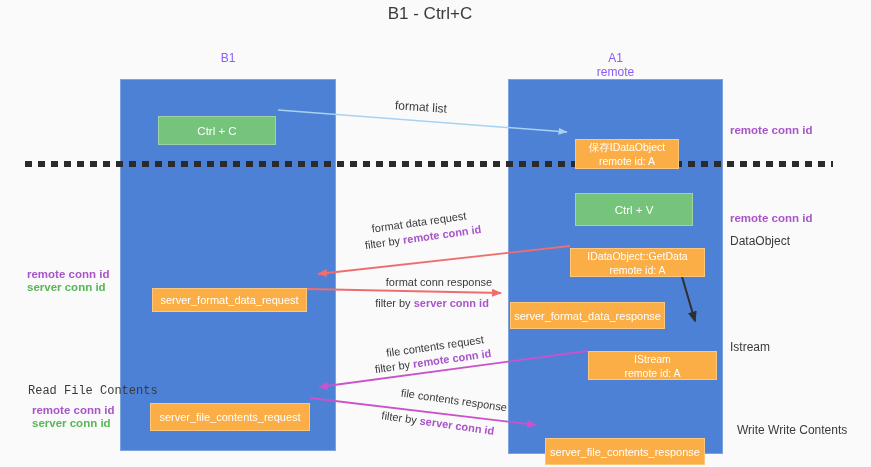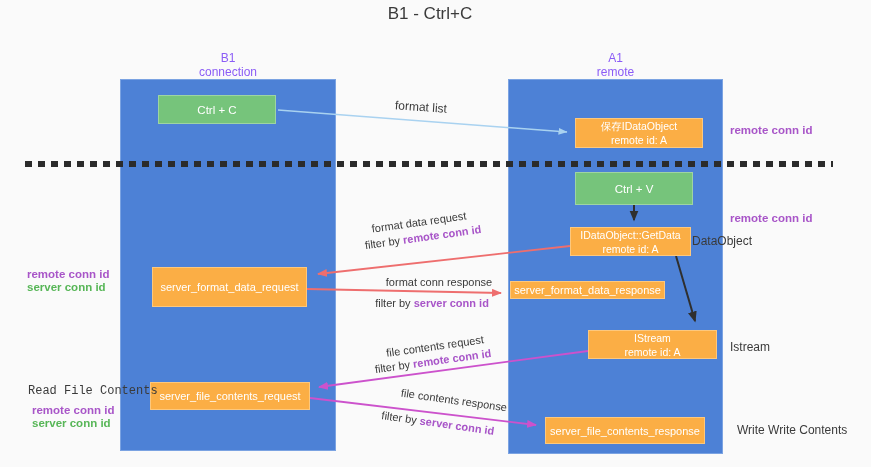--- a/index.html
+++ b/index.html
@@ -7,21 +7,21 @@
          font-family:"Liberation Sans",sans-serif;overflow:hidden;}
   .abs{position:absolute;}
   .title{left:265px;top:4px;width:330px;text-align:center;font-size:17px;
          line-height:19px;color:#3a3a3a;z-index:5;}
   .lane-header{top:31px;text-align:center;font-size:12px;line-height:14px;color:#8b5cf6;z-index:5;margin-top:20px;}
   .lane{background:#4d81d6;border:1px solid #7ba3e2;box-sizing:border-box;z-index:1;}
   .dashline{left:25px;top:161px;width:808px;height:6px;z-index:2;
             background:repeating-linear-gradient(90deg,#2b2b2b 0 7px,transparent 7px 13px);}
   .arrows{left:0;top:0;z-index:3;pointer-events:none;}
   .node{box-sizing:border-box;display:flex;flex-direction:column;align-items:center;
-        justify-content:center;text-align:center;color:#fff;z-index:4;}
+        justify-content:center;text-align:center;color:#fff;z-index:4;margin-top:21px;}
   .orange{background:#fbae45;border:1px solid #fdc87d;}
   .green{background:#76c47b;border:1px solid #9ed4a2;font-size:11.5px;}
   .one-line{font-size:11px;white-space:nowrap;}
   .two-line{font-size:10.5px;line-height:14px;}
   .lbl{z-index:5;font-size:11.5px;line-height:13px;white-space:nowrap;}
   .ink{color:#3a3a3a;}
   .purple{color:#a855c8;font-weight:bold;}
   .greenlbl{color:#57b657;font-weight:bold;}
   .alabel{z-index:5;font-size:11px;color:#3a3a3a;text-align:center;white-space:nowrap;}
   .big{font-size:12px;}
@@ -33,21 +33,20 @@
 <body>
 
 <div class="stage">
 
   <div class="abs title">
     <div>B1 - Ctrl+C</div>
   </div>
 
   <div class="abs lane-header" style="left:120px;width:216px;">
     <div>B1</div>
-    <div>connection</div>
   </div>
   <div class="abs lane-header" style="left:508px;width:215px;">
     <div>A1</div>
     <div>remote</div>
   </div>
 
   <div class="abs lane" style="left:120px;top:79px;width:216px;height:372px;"></div>
   <div class="abs lane" style="left:508px;top:79px;width:215px;height:375px;"></div>
 
   <div class="abs dashline"></div>
@@ -72,51 +71,51 @@
     <line x1="676" y1="256" x2="695" y2="321" stroke="#2f2f2f" stroke-width="2" marker-end="url(#m-black)"></line>
     <line x1="570" y1="246" x2="318" y2="274" stroke="#ee6e6e" stroke-width="1.8" marker-end="url(#m-red)"></line>
     <line x1="307" y1="289" x2="501" y2="293" stroke="#ee6e6e" stroke-width="1.8" marker-end="url(#m-red)"></line>
     <line x1="588" y1="351" x2="319" y2="387" stroke="#cc52cc" stroke-width="1.8" marker-end="url(#m-mag)"></line>
     <line x1="310" y1="398" x2="536" y2="425" stroke="#cc52cc" stroke-width="1.8" marker-end="url(#m-mag)"></line>
   </svg>
 
   <div class="abs node green" style="left:158px;top:95px;width:118px;height:29px;">
     <span>Ctrl + C</span>
   </div>
-  <div class="abs node orange two-line" style="left:575px;top:118px;width:128px;height:30px;">
+  <div class="abs node orange two-line" style="left:575px;top:118px;width:104px;height:30px;">
     <span>保存IDataObject</span>
     <span>remote id: A</span>
   </div>
   <div class="abs node green" style="left:575px;top:172px;width:118px;height:33px;">
     <span>Ctrl + V</span>
   </div>
-  <div class="abs node orange two-line" style="left:570px;top:227px;width:121px;height:29px;">
+  <div class="abs node orange two-line" style="left:570px;top:227px;width:135px;height:29px;">
     <span>IDataObject::GetData</span>
     <span>remote id: A</span>
   </div>
-  <div class="abs node orange one-line" style="left:152px;top:267px;width:155px;height:40px;">
+  <div class="abs node orange one-line" style="left:152px;top:267px;width:155px;height:24px;">
     <span>server_format_data_request</span>
   </div>
-  <div class="abs node orange one-line" style="left:510px;top:281px;width:155px;height:18px;">
+  <div class="abs node orange one-line" style="left:510px;top:281px;width:155px;height:27px;">
     <span>server_format_data_response</span>
   </div>
   <div class="abs node orange two-line" style="left:588px;top:330px;width:129px;height:29px;">
     <span>IStream</span>
     <span>remote id: A</span>
   </div>
   <div class="abs node orange one-line" style="left:150px;top:382px;width:160px;height:28px;">
     <span>server_file_contents_request</span>
   </div>
   <div class="abs node orange one-line" style="left:545px;top:417px;width:160px;height:27px;">
     <span>server_file_contents_response</span>
   </div>
 
   <div class="abs lbl purple" style="left:730px;top:124px;">remote conn id</div>
   <div class="abs lbl purple" style="left:730px;top:212px;">remote conn id</div>
-  <div class="abs lbl ink big" style="left:692px;top:235px;">DataObject</div>
+  <div class="abs lbl ink big" style="left:730px;top:235px;">DataObject</div>
   <div class="abs lbl ink big" style="left:730px;top:341px;">Istream</div>
   <div class="abs lbl ink big" style="left:737px;top:424px;">Write Write Contents</div>
 
   <div class="abs lbl" style="left:27px;top:268px;">
     <div class="purple">remote conn id</div>
     <div class="greenlbl">server conn id</div>
   </div>
   <div class="abs lbl ink big" style="left:28px;top:385px;font-family:Liberation Mono, monospace;">Read File Contents</div>
   <div class="abs lbl" style="left:32px;top:404px;">
     <div class="purple">remote conn id</div>

